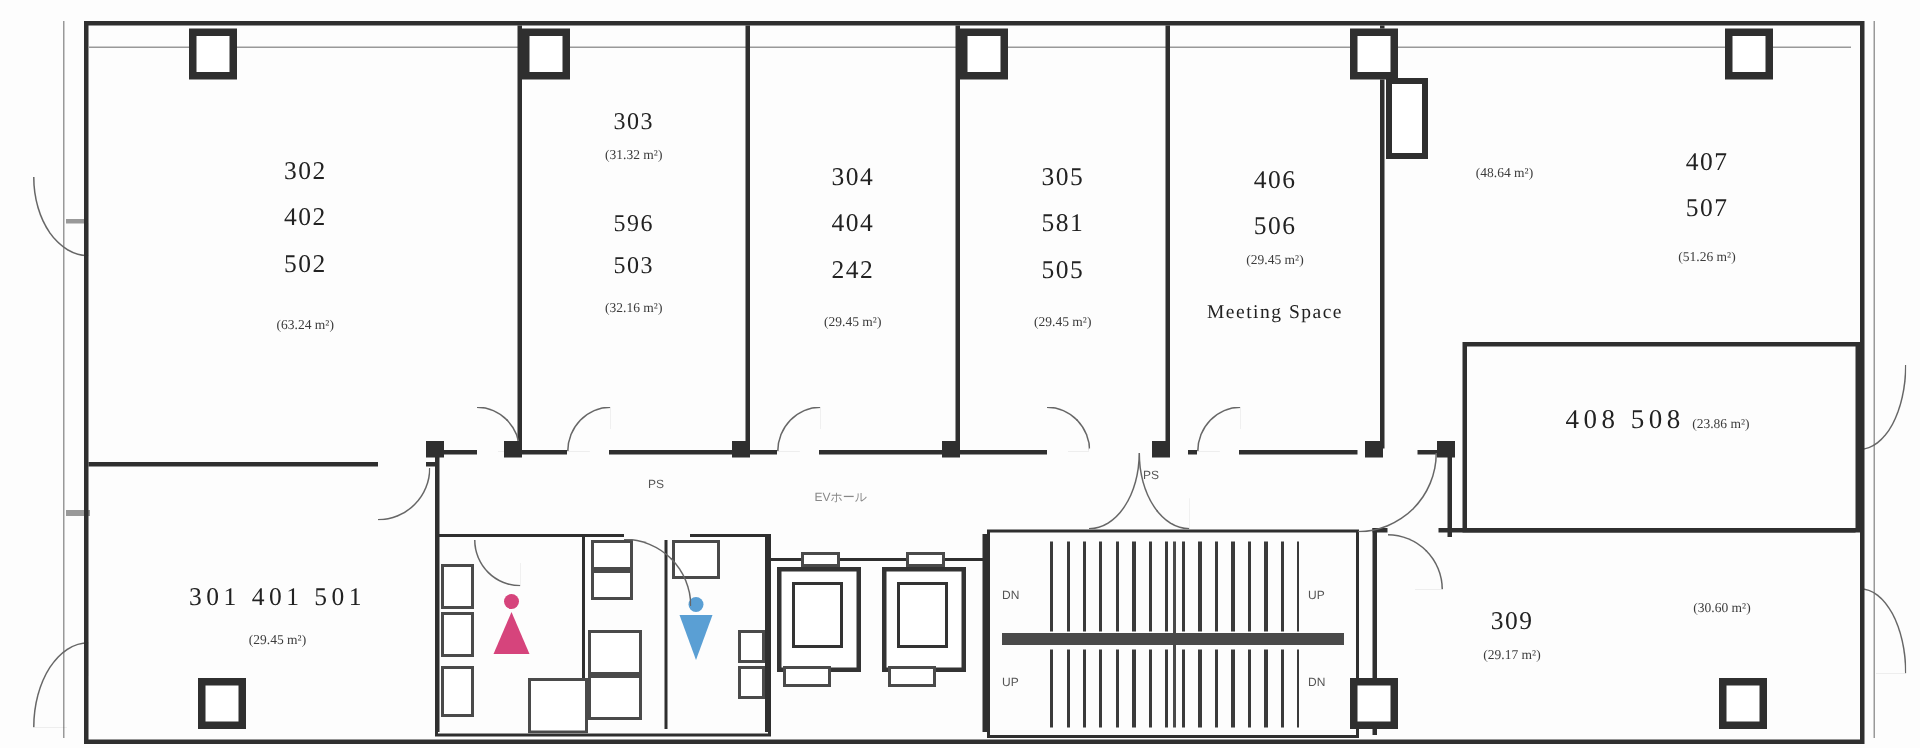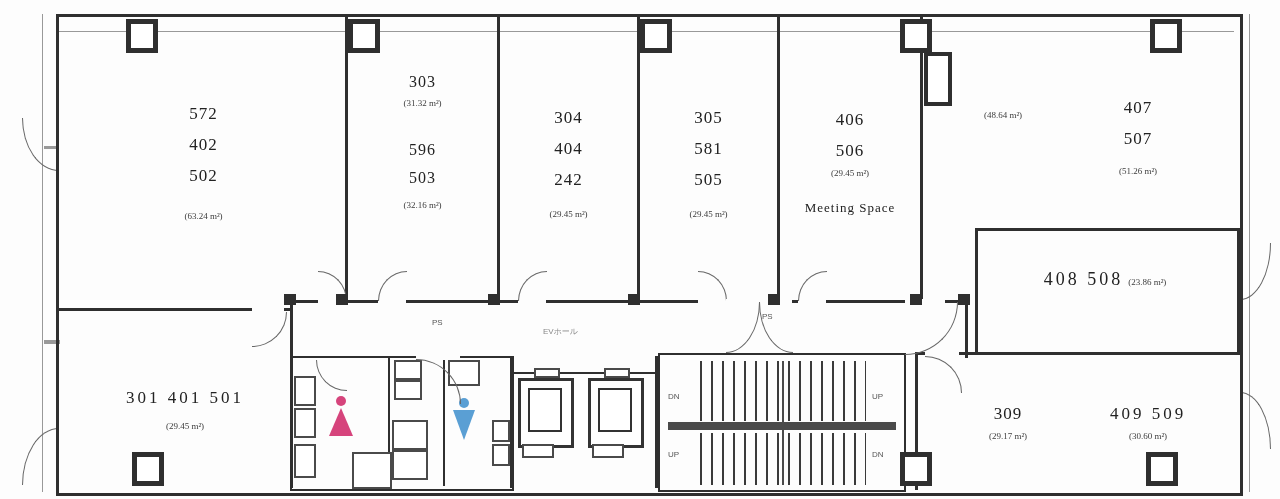--- a/index.html
+++ b/index.html
@@ -162,21 +162,21 @@
   <div class="pillar" style="left:900px; top:19px;"></div>
   <div class="pillar" style="left:1150px; top:19px;"></div>
 
   <div class="pillar" style="left:132px; top:452px;"></div>
   <div class="pillar" style="left:900px; top:452px;"></div>
   <div class="pillar" style="left:1146px; top:452px;"></div>
 
   <div class="abs" style="left:924px; top:52px; width:20px; height:46px; border:4px solid #2f2f2f; background:#fff;"></div>
 
   <div class="rm" style="left:62px; top:98px; width:283px;">
-    <div class="num">572</div>
+    <div class="num">302</div>
     <div class="num">402</div>
     <div class="num">502</div>
     <div class="area" style="margin-top:18px;">(63.24 m²)</div>
   </div>
 
   <div class="rm" style="left:348px; top:68px; width:149px;">
     <div class="num-sm">303</div>
     <div class="area">(31.32 m²)</div>
     <div class="num-sm" style="margin-top:26px;">596</div>
     <div class="num-sm">503</div>
@@ -225,21 +225,20 @@
     <div class="num" style="letter-spacing:3px;">301  401 501</div>
     <div class="area" style="margin-top:6px;">(29.45 m²)</div>
   </div>
 
   <div class="rm" style="left:958px; top:398px; width:100px;">
     <div class="num">309</div>
     <div class="area">(29.17 m²)</div>
   </div>
 
   <div class="rm" style="left:1078px; top:398px; width:140px;">
-    <div class="num" style="letter-spacing:3px;">409 509</div>
     <div class="area">(30.60 m²)</div>
   </div>
 
   <div class="tiny" style="left:543px; top:326px; color:#888;">EVホール</div>
   <div class="tiny" style="left:432px; top:318px;">PS</div>
   <div class="tiny" style="left:762px; top:312px;">PS</div>
 
 </div>
 
 </body></html>

